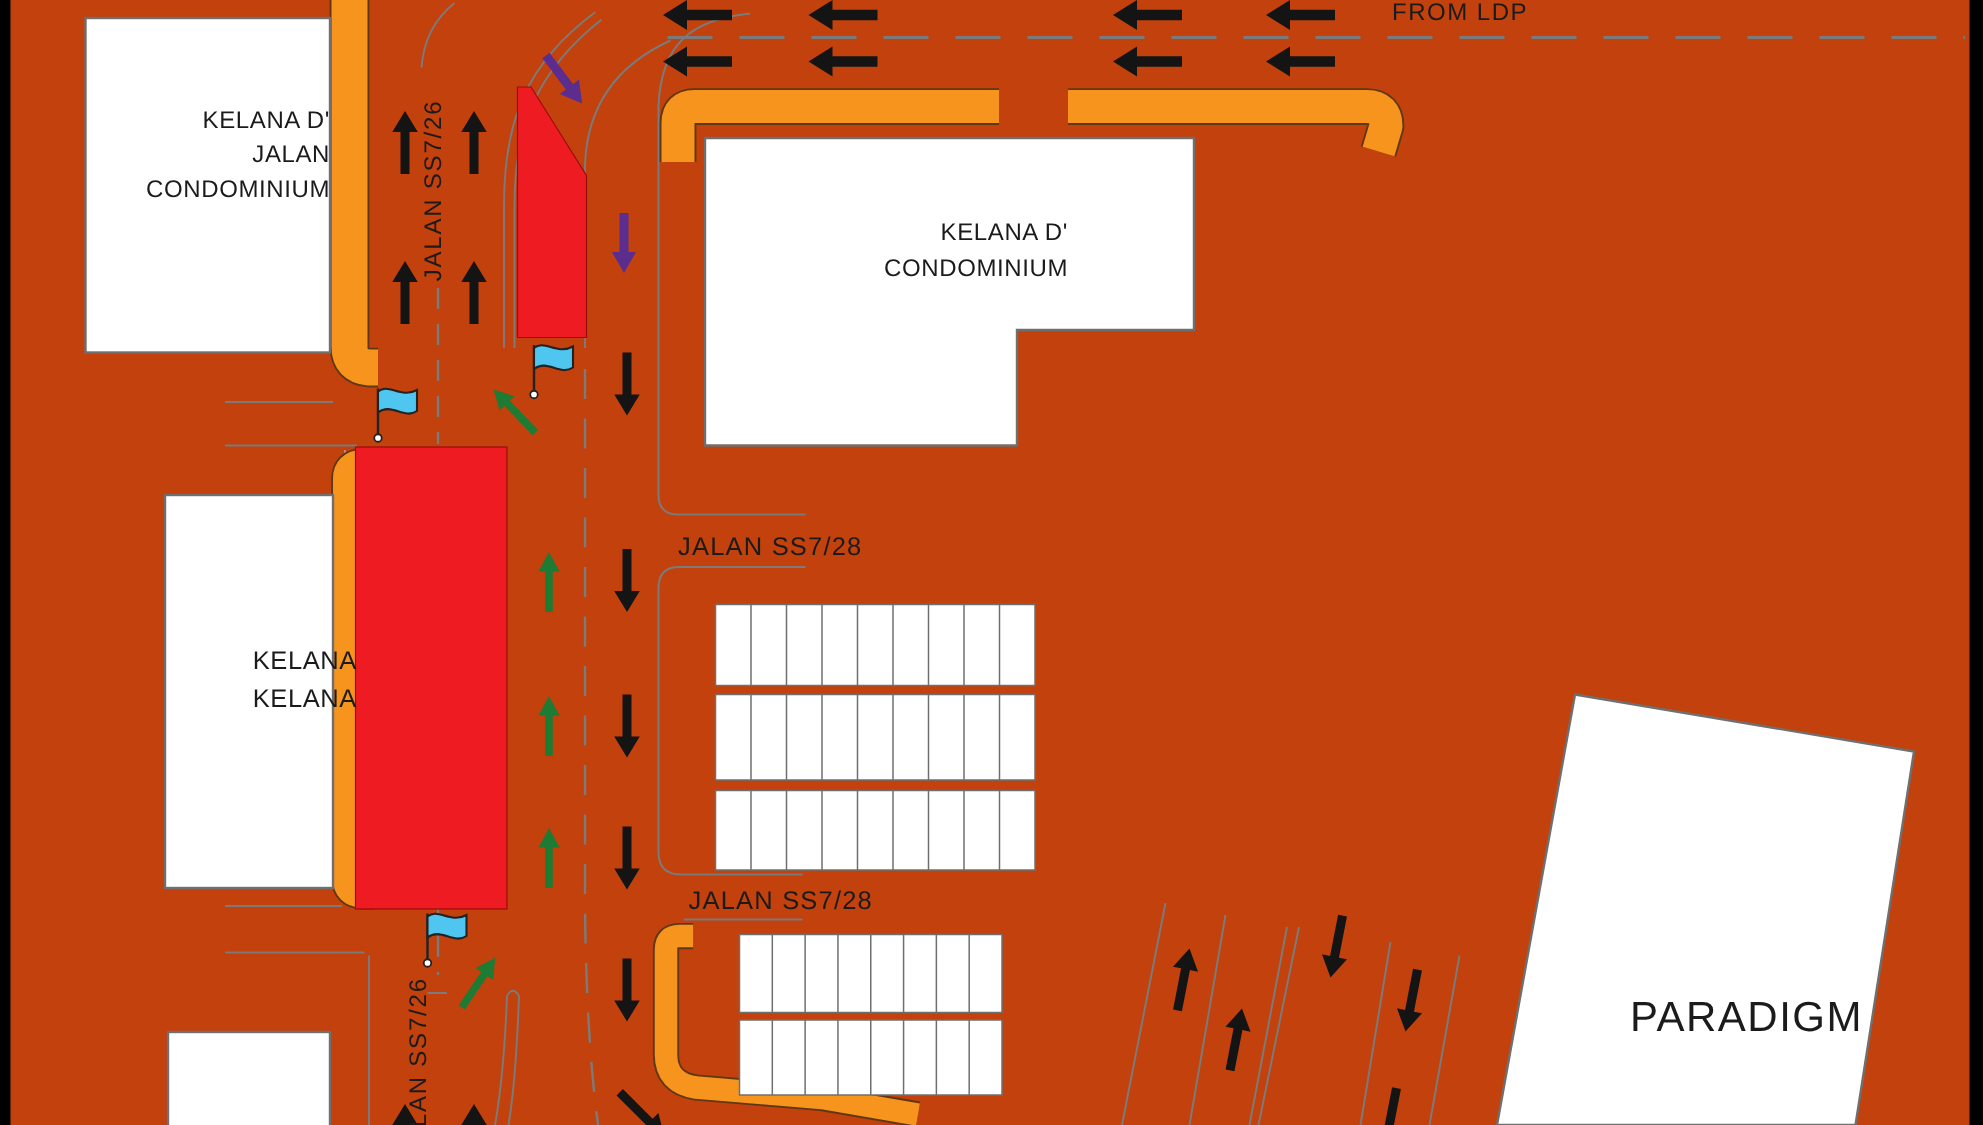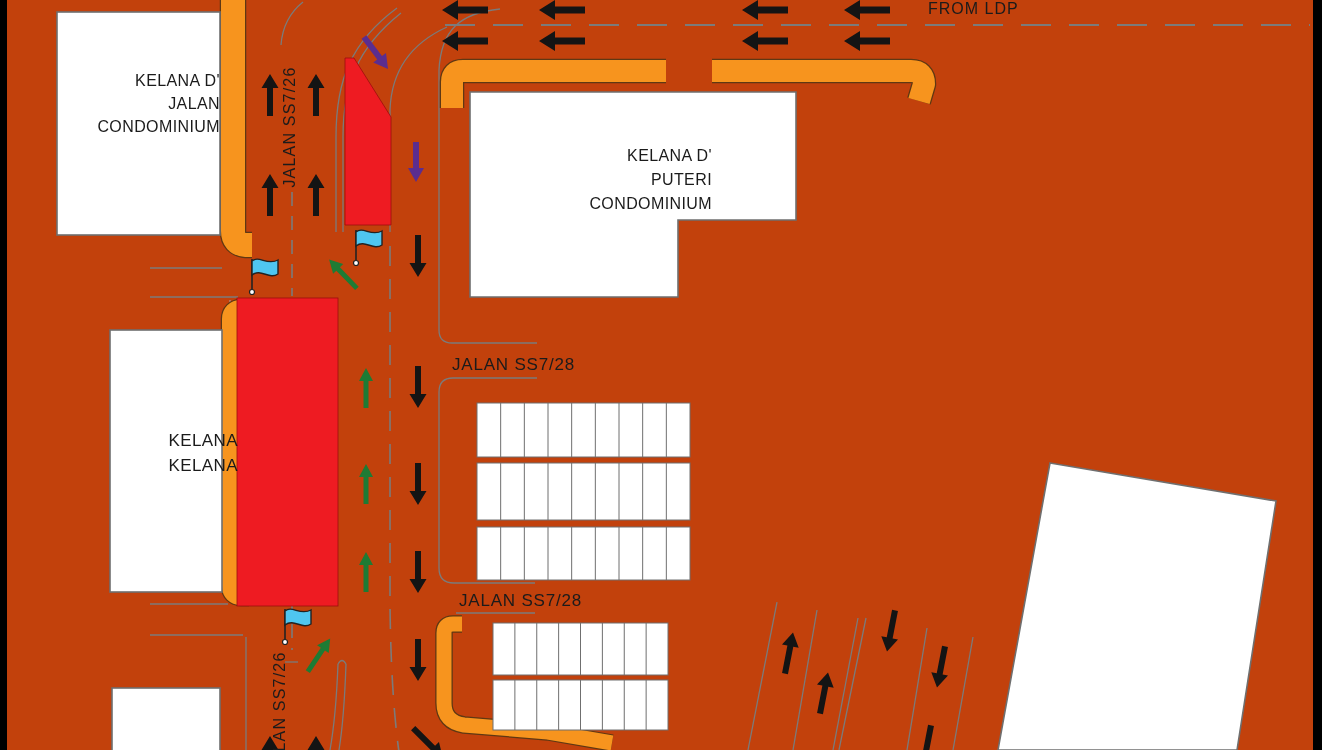--- a/index.html
+++ b/index.html
@@ -233,30 +233,30 @@
   <div class="lbl" style="left:928px;top:1px;width:130px;font-size:16px;letter-spacing:1px;">FROM LDP</div>
 
   <div class="lbl bl" style="left:57px;top:69px;width:163px;font-size:16px;line-height:23px;letter-spacing:0.4px;">
     <span class="ln">KELANA D'</span>
     <span class="ln">JALAN</span>
     <span class="ln">CONDOMINIUM</span>
   </div>
 
   <div class="lbl bl" style="left:528px;top:144px;width:184px;font-size:16px;line-height:24px;letter-spacing:0.4px;">
     <span class="ln">KELANA D'</span>
-    <span class="ln">PUTERI</span>
     <span class="ln">CONDOMINIUM</span>
   </div>
 
   <div class="lbl bl" style="left:110px;top:428px;width:128px;font-size:17px;line-height:25px;letter-spacing:0.4px;">
     <span class="ln">KELANA</span>
     <span class="ln">KELANA</span>
   </div>
 
   <div class="lbl bl" style="left:1038px;top:664px;width:204px;font-size:28px;line-height:27px;letter-spacing:1px;">
+    <span class="ln">PARADIGM</span>
   </div>
 
   <div class="lbl rot" style="left:227px;top:117px;width:130px;height:20px;font-size:16px;letter-spacing:1.2px;">JALAN SS7/26</div>
 
   <div class="lbl rot" style="left:217px;top:702px;width:130px;height:20px;font-size:16px;letter-spacing:1.2px;">JALAN SS7/26</div>
 
   <div class="lbl" style="left:452px;top:356px;width:140px;font-size:17px;letter-spacing:0.8px;">JALAN SS7/28</div>
 
   <div class="lbl" style="left:459px;top:592px;width:140px;font-size:17px;letter-spacing:0.8px;">JALAN SS7/28</div>
 </div>

